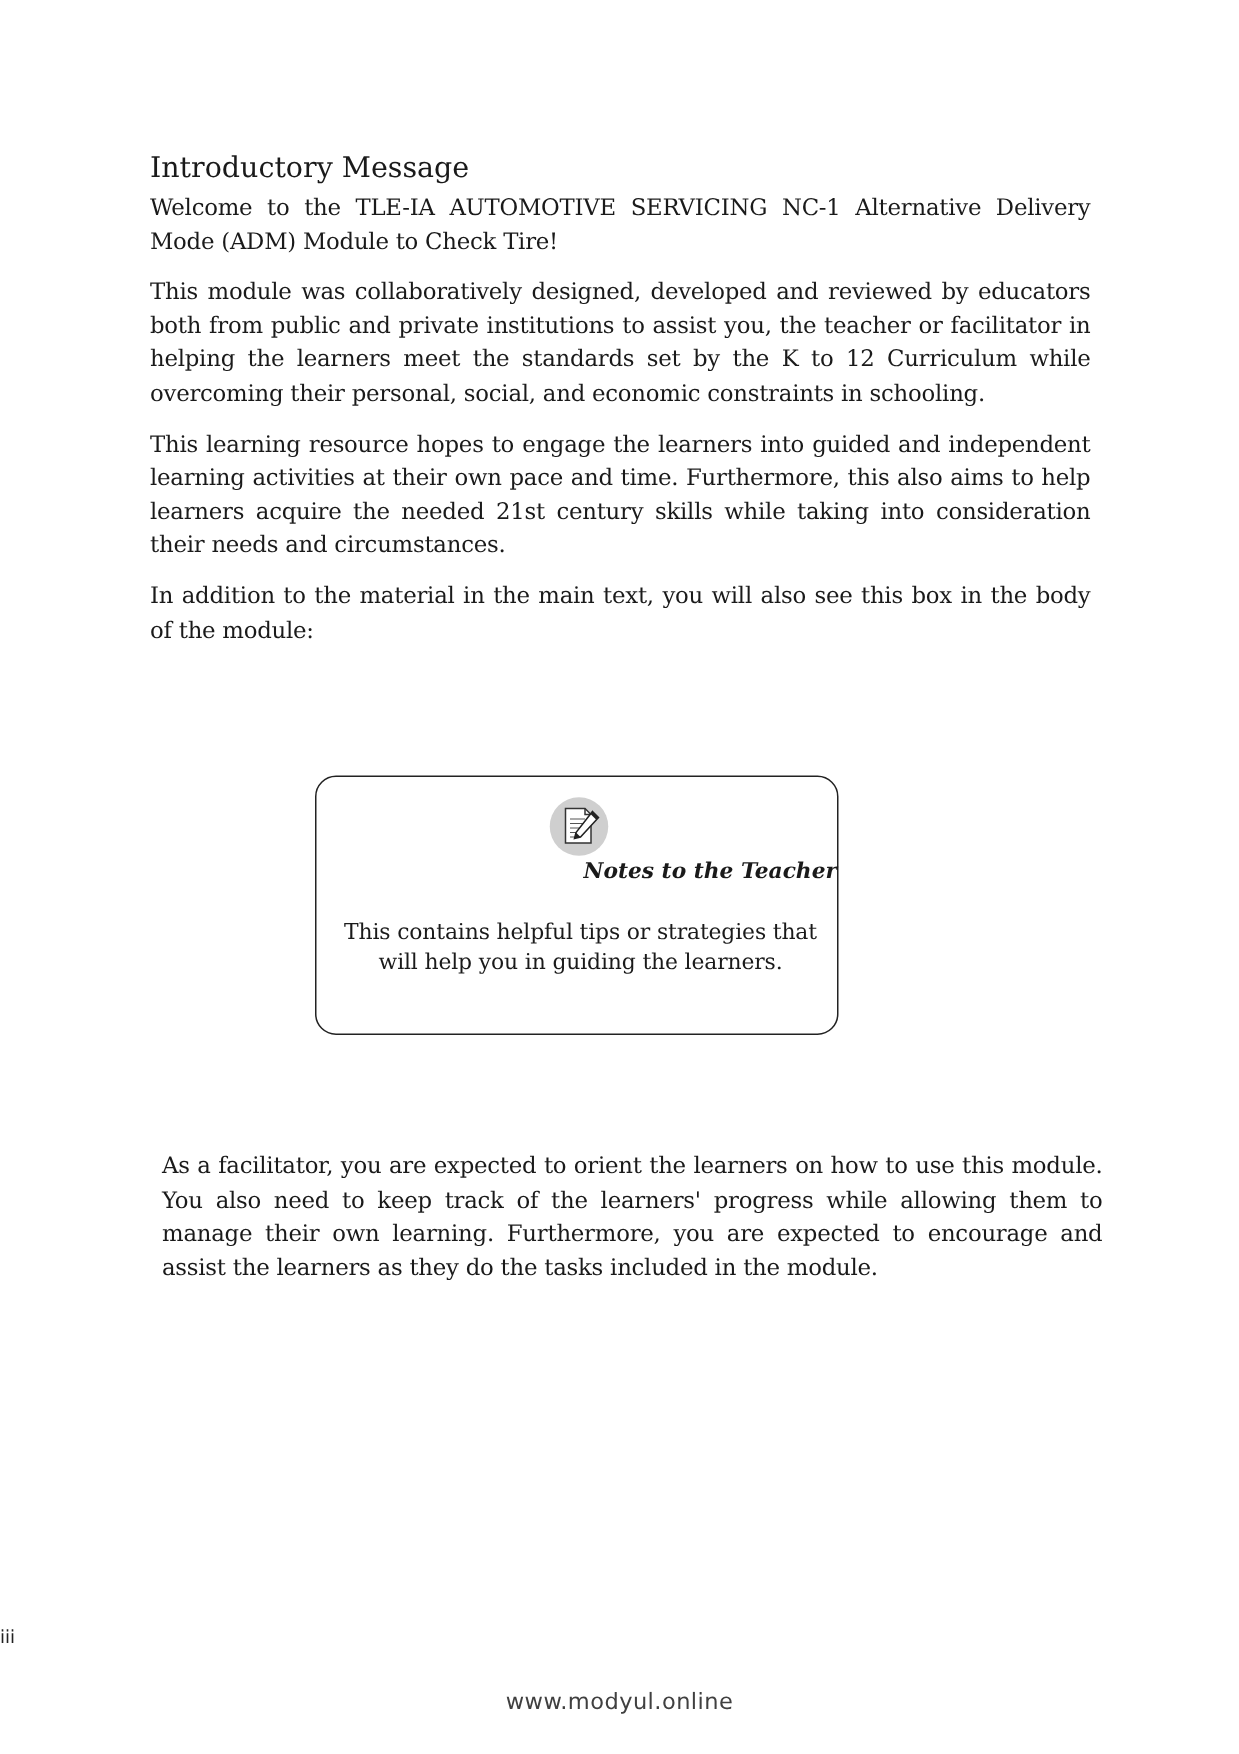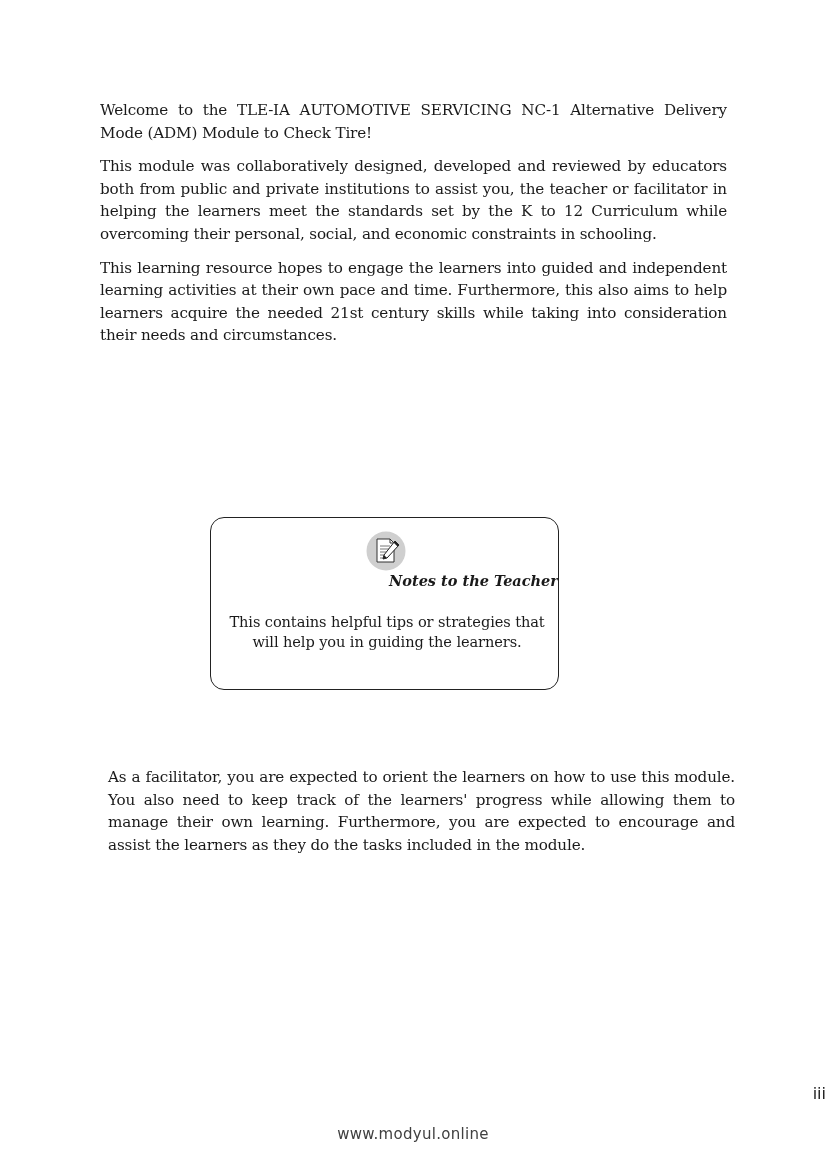--- a/index.html
+++ b/index.html
@@ -28,36 +28,38 @@
       position: absolute; left: 0; right: 0; top: 53px; text-align: right;
       font-size: 14.5px; font-weight: bold; font-style: italic; line-height: 20px;
     }
     .note-body {
       position: absolute; left: 15px; right: 10px; top: 94px;
       font-size: 14.6px; line-height: 20px; text-align: center; margin: 0;
       letter-spacing: -0.1px;
     }
     .lower { position: absolute; left: 108px; top: 766px; width: 627px; }
     .page-number {
-      position: absolute; left: 0; right: 0; top: 1084px; text-align: right;
-      font-family: "DejaVu Sans", sans-serif; font-size: 16px; color: #222;
+      position: absolute; left: 0; right: 0; top: 1084px; text-align: left;
+      font-family: "DejaVu Sans", sans-serif; font-size: 12px; color: #222;
     }
     .watermark {
       position: absolute; left: 0; right: 0; top: 1125px; text-align: center;
       font-family: "DejaVu Sans", sans-serif; font-size: 15px; color: #404040;
       letter-spacing: 0.3px;
     }
   </style>
 </head>
 <body>
 
 <div class="page-content">
+  <h1 class="heading">Introductory Message</h1>
   <p><span>Welcome to the </span><span class="underline">TLE-IA AUTOMOTIVE SERVICING NC-1</span><span> Alternative Delivery Mode (ADM) Module to Check Tire!</span></p>
   <p>This module was collaboratively designed, developed and reviewed by educators both from public and private institutions to assist you, the teacher or facilitator in helping the learners meet the standards set by the K to 12 Curriculum while overcoming their personal, social, and economic constraints in schooling.</p>
   <p>This learning resource hopes to engage the learners into guided and independent learning activities at their own pace and time. Furthermore, this also aims to help learners acquire the needed 21st century skills while taking into consideration their needs and circumstances.</p>
+  <p>In addition to the material in the main text, you will also see this box in the body of the module:</p>
 </div>
 
 <div class="note-box">
   <span class="note-icon">
     <svg width="40" height="40" viewBox="0 0 40 40">
       <circle cx="20" cy="20" r="19.5" fill="#cfcfcf"></circle>
       <path d="M11 8 H24 L28 12 V31 H11 Z" fill="#ffffff" stroke="#333" stroke-width="1"></path>
       <path d="M24 8 V12 H28" fill="none" stroke="#333" stroke-width="1"></path>
       <line x1="14" y1="15" x2="24" y2="15" stroke="#555" stroke-width="0.8"></line>
       <line x1="14" y1="18" x2="24" y2="18" stroke="#555" stroke-width="0.8"></line>

